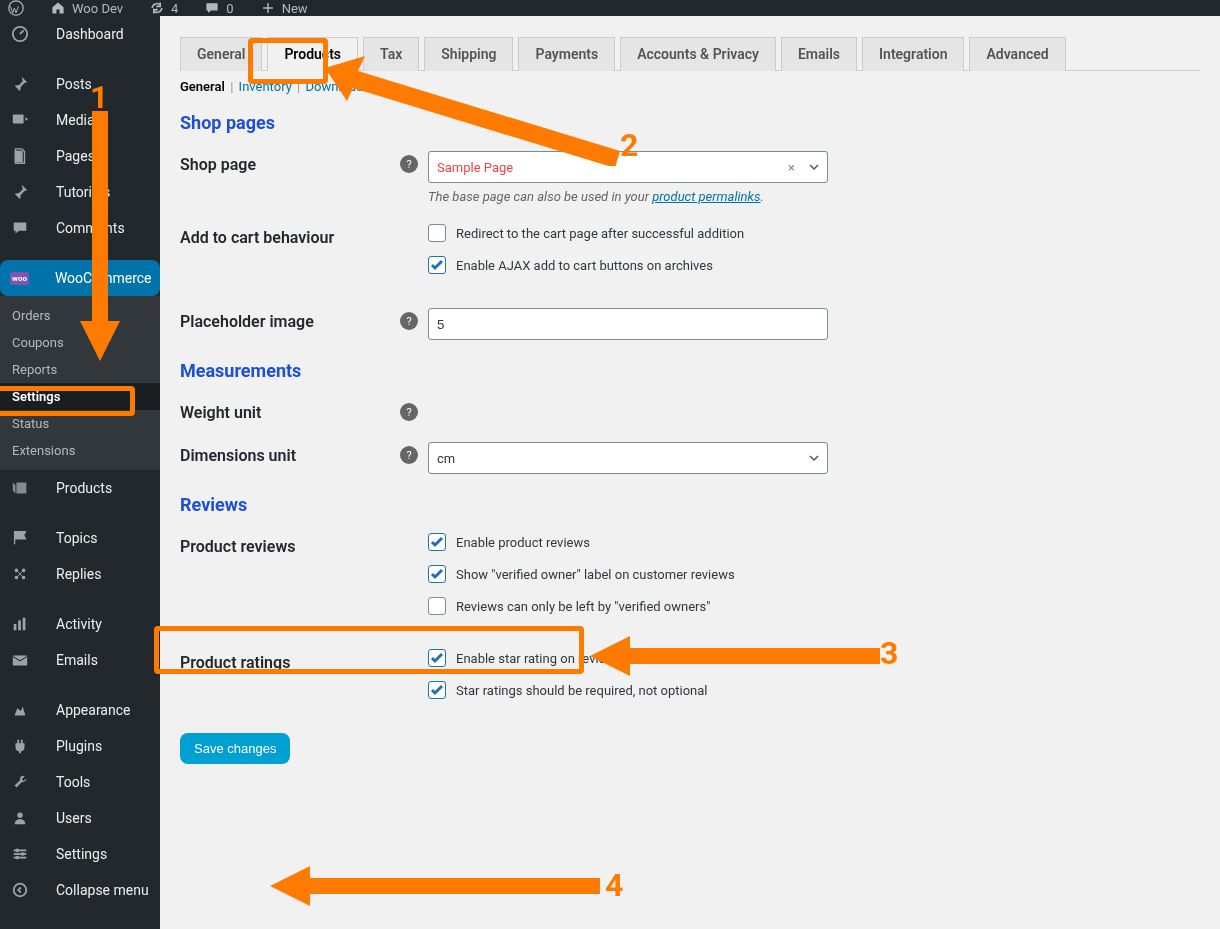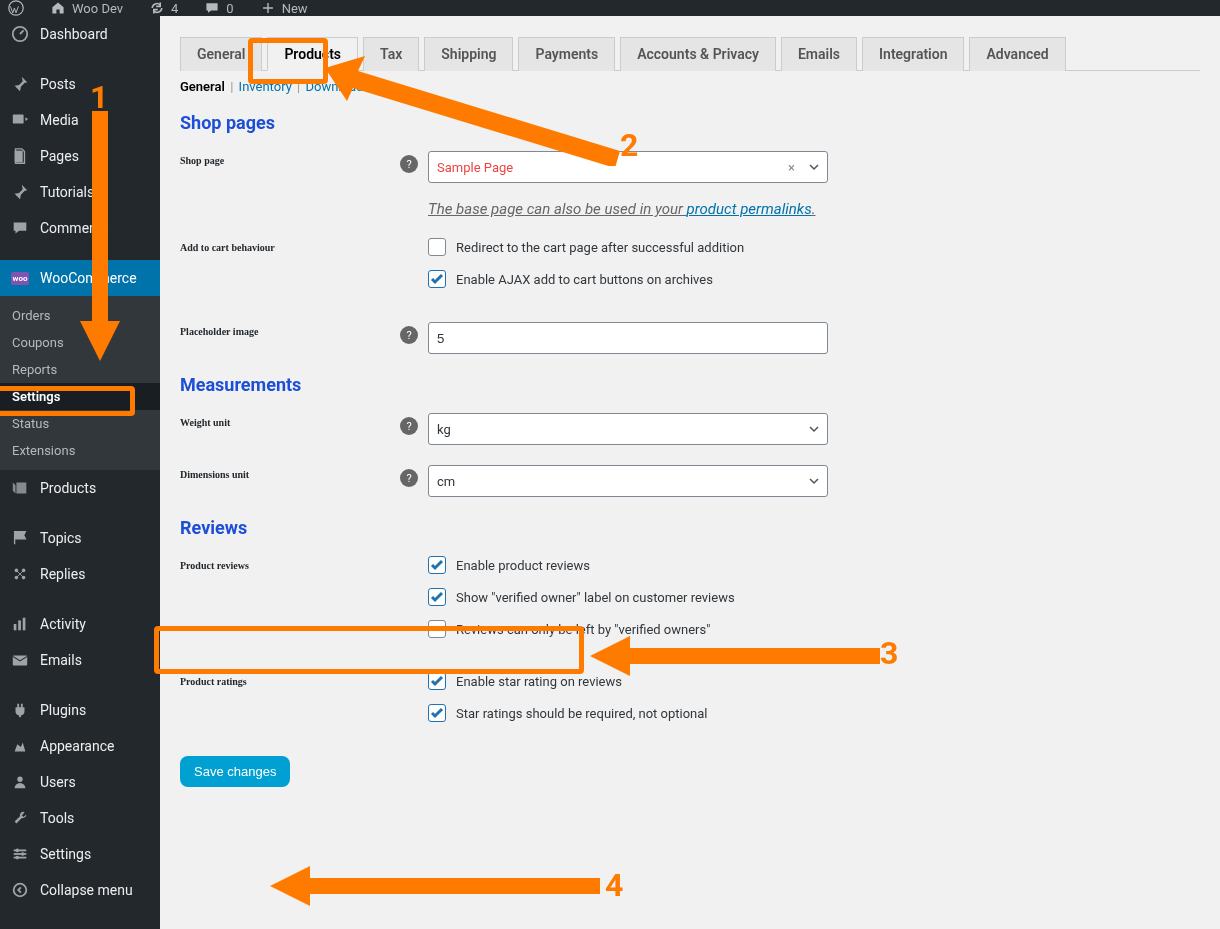--- a/index.html
+++ b/index.html
@@ -8,22 +8,22 @@
 
 .admin-bar { background: #23282d; color: #b4b9be; height: 16px; display: flex; align-items: flex-start; padding: 0 8px; gap: 26px; font-size: 13px; overflow: hidden; }
 .admin-bar .ab-item { display: flex; align-items: center; gap: 6px; color: #b4b9be; cursor: pointer; height: 32px; padding-top: 0; margin-top: -8px; }
 .admin-bar .ab-icon { width: 16px; height: 16px; display: inline-flex; align-items: center; justify-content: center; }
 
 
 .wrap { display: flex; min-height: calc(929px - 16px); }
 
 
 .sidebar { width: 160px; background: #23282d; color: #eee; flex-shrink: 0; }
-.sidebar .menu-item { display: flex; align-items: center; gap: 10px; padding: 8px 10px; color: #eee; font-size: 14px; cursor: pointer; }
-.sidebar .menu-item.current { background: #0073aa; color: #fff; position: relative; }
+.sidebar .menu-item { display: flex; align-items: center; gap: 26px; padding: 8px 10px; color: #eee; font-size: 14px; cursor: pointer; }
+.sidebar .menu-item.current { background: #0073aa; color: #fff; position: relative; border-radius: 8px; }
 .sidebar .menu-item.current::after { content: ""; position: absolute; right: -8px; top: 50%; transform: translateY(-50%); border: 8px solid transparent; border-right-color: #f1f1f1; }
 .sidebar .menu-sep { height: 14px; }
 .sidebar .submenu { background: #32373c; padding: 6px 0; }
 .sidebar .submenu-item { padding: 6px 12px; color: #b4b9be; font-size: 13px; cursor: pointer; }
 .sidebar .submenu-item.current { color: #fff; font-weight: 600; background: #191e23; }
 .sidebar .menu-icon { width: 20px; height: 20px; display: inline-flex; align-items: center; justify-content: center; color: #9ea3a8; }
 .sidebar .menu-item.current .menu-icon { color: #fff; }
 
 
 .content { flex: 1; padding: 20px 20px 20px 20px; position: relative; }
@@ -31,30 +31,30 @@
 .nav-tab { background: #e5e5e5; border: 1px solid #ccc; border-bottom: none; padding: 8px 16px; margin-right: 5px; font-size: 14px; color: #555; cursor: pointer; font-weight: 600; position: relative; top: 1px; }
 .nav-tab.active { background: #f1f1f1; border-bottom: 1px solid #f1f1f1; color: #000; }
 
 .subsubsub { margin: 8px 0 14px; font-size: 13px; }
 .subsubsub a { color: #0073aa; text-decoration: none; cursor: pointer; }
 .subsubsub .current { color: #000; font-weight: 600; }
 .subsubsub .sep { color: #999; margin: 0 2px; }
 
 h2.section { font-size: 18px; font-weight: 700; color: #1d4ed8; margin: 18px 0 18px; }
 .form-row { display: flex; align-items: flex-start; margin-bottom: 20px; }
-.form-row .label { width: 220px; font-size: 10px; font-weight: 600; color: #23282d; padding-top: 4px; font-family: Liberation Serif, serif; }
+.form-row .label { width: 220px; font-size: 16px; font-weight: 600; color: #23282d; padding-top: 4px; }
 .form-row .help { width: 18px; height: 18px; border-radius: 50%; background: #666; color: #fff; font-size: 11px; display: inline-flex; align-items: center; justify-content: center; margin-right: 10px; margin-top: 4px; cursor: help; flex-shrink: 0; }
 .form-row .field { flex: 1; max-width: 420px; }
 .form-row .field.wide { max-width: 480px; }
 
 .select2 { display: flex; align-items: center; justify-content: space-between; border: 1px solid #7e8993; border-radius: 3px; background: #fff; height: 32px; padding: 0 8px; width: 400px; }
 .select2 .val { color: #ef4444; }
 .select2 .clear { color: #888; cursor: pointer; margin-right: 6px; }
 .select2 .caret { color: #555; }
-.description { color: #666; font-style: italic; margin-top: 17px; font-size: 15px; text-decoration: underline; }
+.description { color: #666; font-style: italic; margin-top: 6px; font-size: 13px; }
 .description a { color: #0073aa; text-decoration: underline; }
 
 .checkbox-row { display: flex; align-items: center; gap: 10px; margin-bottom: 14px; }
 .chk { width: 18px; height: 18px; border: 1.5px solid #7e8993; border-radius: 3px; background: #fff; display: inline-flex; align-items: center; justify-content: center; cursor: pointer; }
 .chk.checked { border-color: #2271b1; }
 .chk.checked svg { display: block; }
 .chk svg { display: none; width: 14px; height: 14px; stroke: #2271b1; stroke-width: 3; fill: none; }
 
 .text-input { width: 400px; height: 32px; border: 1px solid #7e8993; border-radius: 3px; padding: 0 8px; background: #fff; color: #32373c; }
 .select-input { width: 400px; height: 32px; border: 1px solid #7e8993; border-radius: 3px; padding: 0 8px; background: #fff; display: flex; align-items: center; justify-content: space-between; cursor: pointer; }
@@ -233,49 +233,49 @@
             <rect x="2" y="5" width="16" height="11" rx="1"></rect>
             <path d="M2 6l8 5 8-5" stroke="#23282d" stroke-width="1.2" fill="none"></path>
           </svg>
         </span>
       <span>Emails</span>
     </div>
     <div class="menu-sep"></div>
     <div class="menu-item">
       <span class="menu-icon">
           <svg viewBox="0 0 20 20" width="18" height="18" fill="currentColor">
+            <path d="M4 16l3-8 4 3 2-5 3 10z"></path>
+          </svg>
+        </span>
+      <span>Appearance</span>
+    </div>
+    <div class="menu-item">
+      <span class="menu-icon">
+          <svg viewBox="0 0 20 20" width="18" height="18" fill="currentColor">
             <path d="M7 3v4H5v4a5 5 0 0 0 4 5v2h2v-2a5 5 0 0 0 4-5V7h-2V3h-2v4H9V3z"></path>
           </svg>
         </span>
       <span>Plugins</span>
     </div>
     <div class="menu-item">
       <span class="menu-icon">
           <svg viewBox="0 0 20 20" width="18" height="18" fill="currentColor">
-            <path d="M4 16l3-8 4 3 2-5 3 10z"></path>
-          </svg>
-        </span>
-      <span>Appearance</span>
+            <path d="M14 3a4 4 0 0 0-4 5l-6 6 2 2 6-6a4 4 0 0 0 5-4l-3 3-2-2 3-3z"></path>
+          </svg>
+        </span>
+      <span>Tools</span>
     </div>
     <div class="menu-item">
       <span class="menu-icon">
           <svg viewBox="0 0 20 20" width="18" height="18" fill="currentColor">
             <circle cx="10" cy="7" r="3"></circle>
             <path d="M4 17a6 6 0 0 1 12 0z"></path>
           </svg>
         </span>
       <span>Users</span>
-    </div>
-    <div class="menu-item">
-      <span class="menu-icon">
-          <svg viewBox="0 0 20 20" width="18" height="18" fill="currentColor">
-            <path d="M14 3a4 4 0 0 0-4 5l-6 6 2 2 6-6a4 4 0 0 0 5-4l-3 3-2-2 3-3z"></path>
-          </svg>
-        </span>
-      <span>Tools</span>
     </div>
     <div class="menu-item">
       <span class="menu-icon">
           <svg viewBox="0 0 20 20" width="18" height="18" fill="currentColor">
             <rect x="3" y="5" width="14" height="2"></rect>
             <rect x="3" y="9" width="14" height="2"></rect>
             <rect x="3" y="13" width="14" height="2"></rect>
             <circle cx="7" cy="6" r="2"></circle>
             <circle cx="13" cy="10" r="2"></circle>
             <circle cx="7" cy="14" r="2"></circle>
@@ -361,28 +361,20 @@
       <div class="field">
         <input class="text-input" value="5" style="">
       </div>
     </div>
 
     <h2 class="section">Measurements</h2>
 
     <div class="form-row">
       <div class="label">Weight unit</div>
       <span class="help">?</span>
-      <div class="field">
-        <div class="select-input">
-          <span>kg</span>
-          <span><svg width="10" height="10" viewBox="0 0 10 10">
-                <path d="M1 3l4 4 4-4" stroke="#555" stroke-width="1.5" fill="none"></path>
-              </svg></span>
-        </div>
-      </div>
     </div>
 
     <div class="form-row">
       <div class="label">Dimensions unit</div>
       <span class="help">?</span>
       <div class="field">
         <div class="select-input">
           <span>cm</span>
           <span><svg width="10" height="10" viewBox="0 0 10 10">
                 <path d="M1 3l4 4 4-4" stroke="#555" stroke-width="1.5" fill="none"></path>

